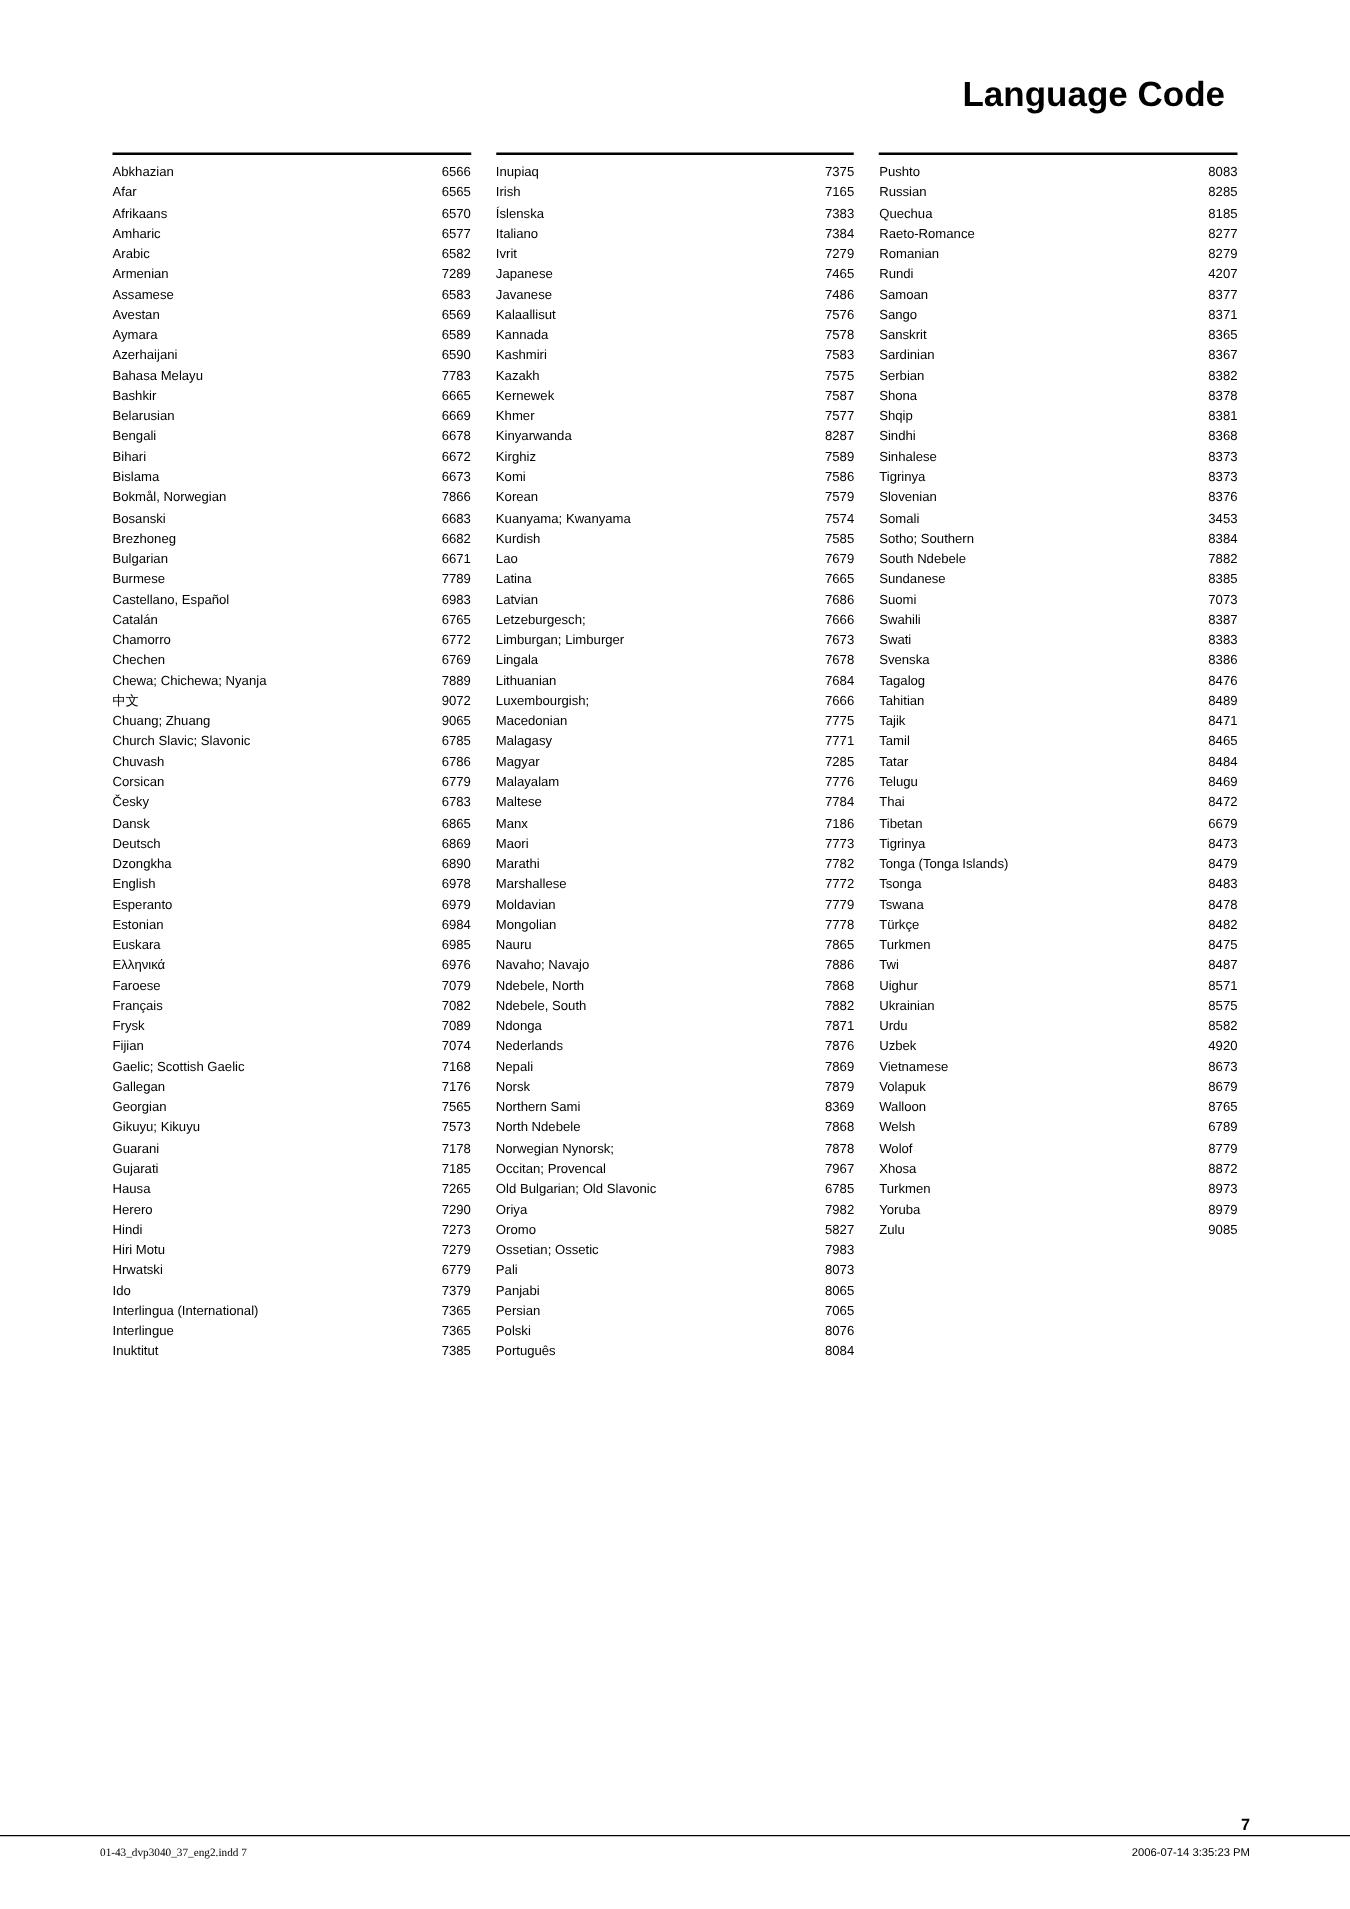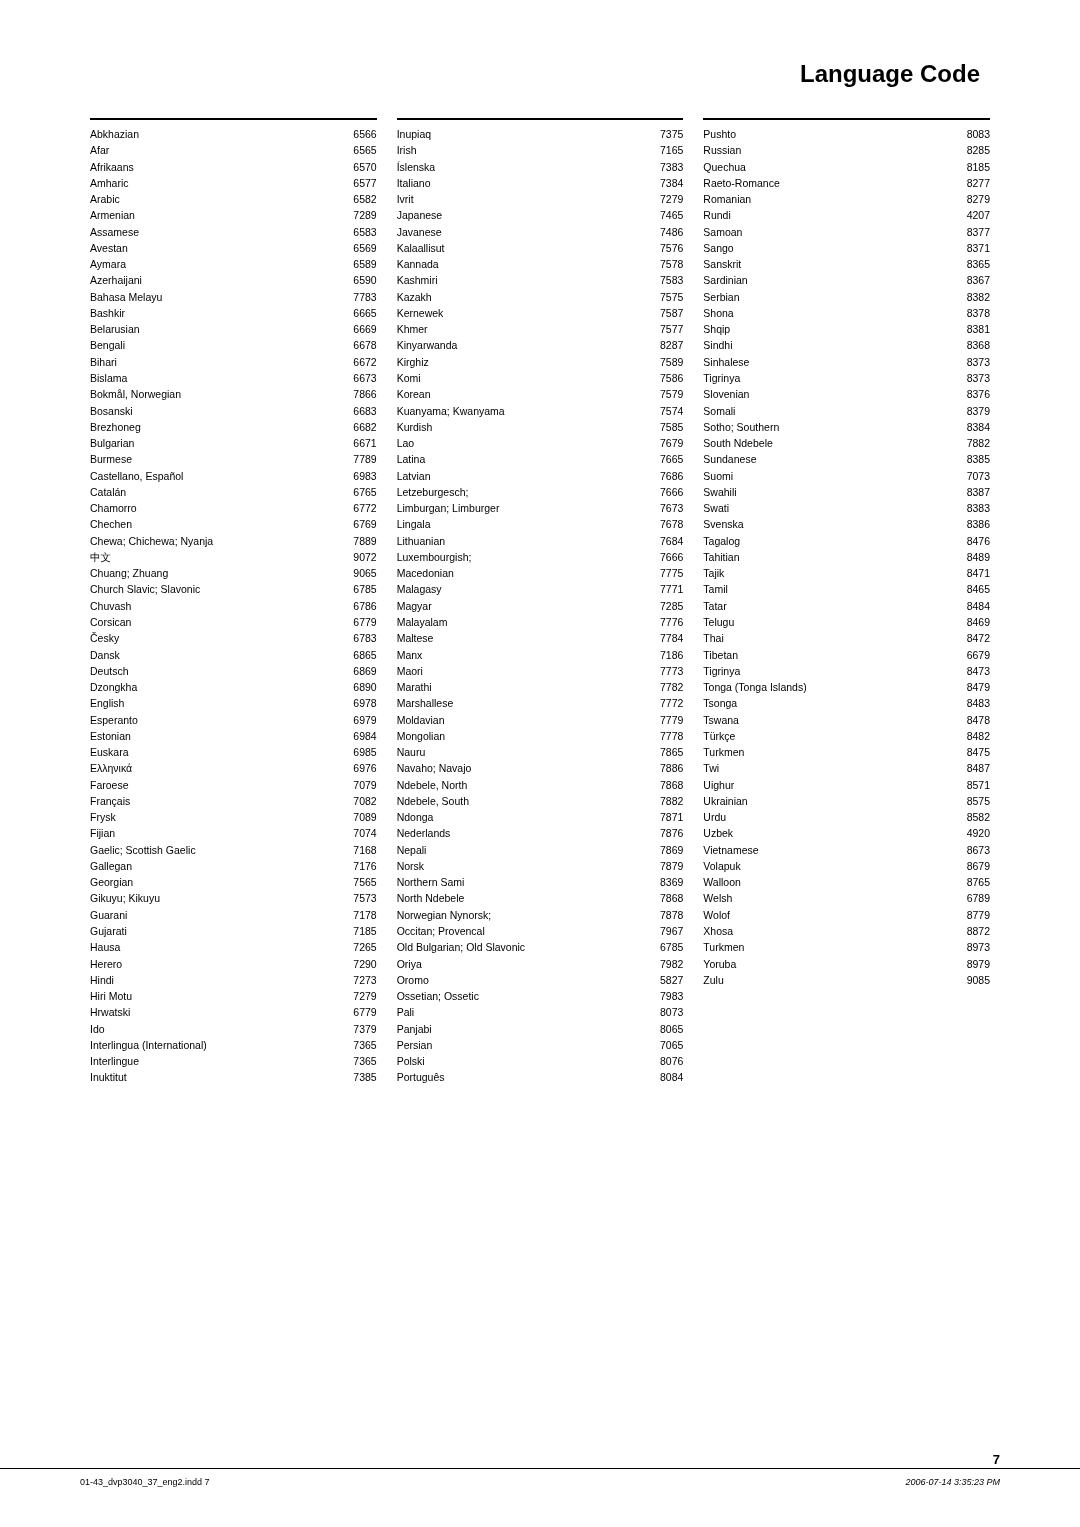--- a/index.html
+++ b/index.html
@@ -14,21 +14,21 @@
     }
     .page {
       width: 1080px;
       min-height: 1527px;
       background: #fff;
       position: relative;
       padding: 60px 80px 80px 80px;
     }
     .page-title {
       text-align: right;
-      font-size: 24px;
+      font-size: 28px;
       font-weight: bold;
       margin-bottom: 30px;
       padding-right: 20px;
     }
     .columns-container {
       display: flex;
       gap: 0;
       align-items: flex-start;
     }
     .column {
@@ -58,24 +58,24 @@
       right: 0;
       display: flex;
       justify-content: space-between;
       align-items: center;
       padding: 0 80px;
       border-top: 1px solid #000;
       padding-top: 8px;
     }
     .footer-left {
       font-size: 9px;
+      font-family: Liberation Serif, serif;
     }
     .footer-right {
       font-size: 9px;
-      font-style: italic;
     }
     .page-number {
       position: absolute;
       bottom: 60px;
       right: 80px;
       font-size: 13px;
       font-weight: bold;
     }
     .top-border {
       border-top: 2px solid #000;
@@ -632,21 +632,21 @@
         <div class="entry">
           <span class="lang-name">Tigrinya</span>
           <span class="lang-code">8373</span>
         </div>
         <div class="entry">
           <span class="lang-name">Slovenian</span>
           <span class="lang-code">8376</span>
         </div>
         <div class="entry">
           <span class="lang-name">Somali</span>
-          <span class="lang-code">8379</span>
+          <span class="lang-code">3453</span>
         </div>
         <div class="entry">
           <span class="lang-name">Sotho; Southern</span>
           <span class="lang-code">8384</span>
         </div>
         <div class="entry">
           <span class="lang-name">South Ndebele</span>
           <span class="lang-code">7882</span>
         </div>
         <div class="entry">

